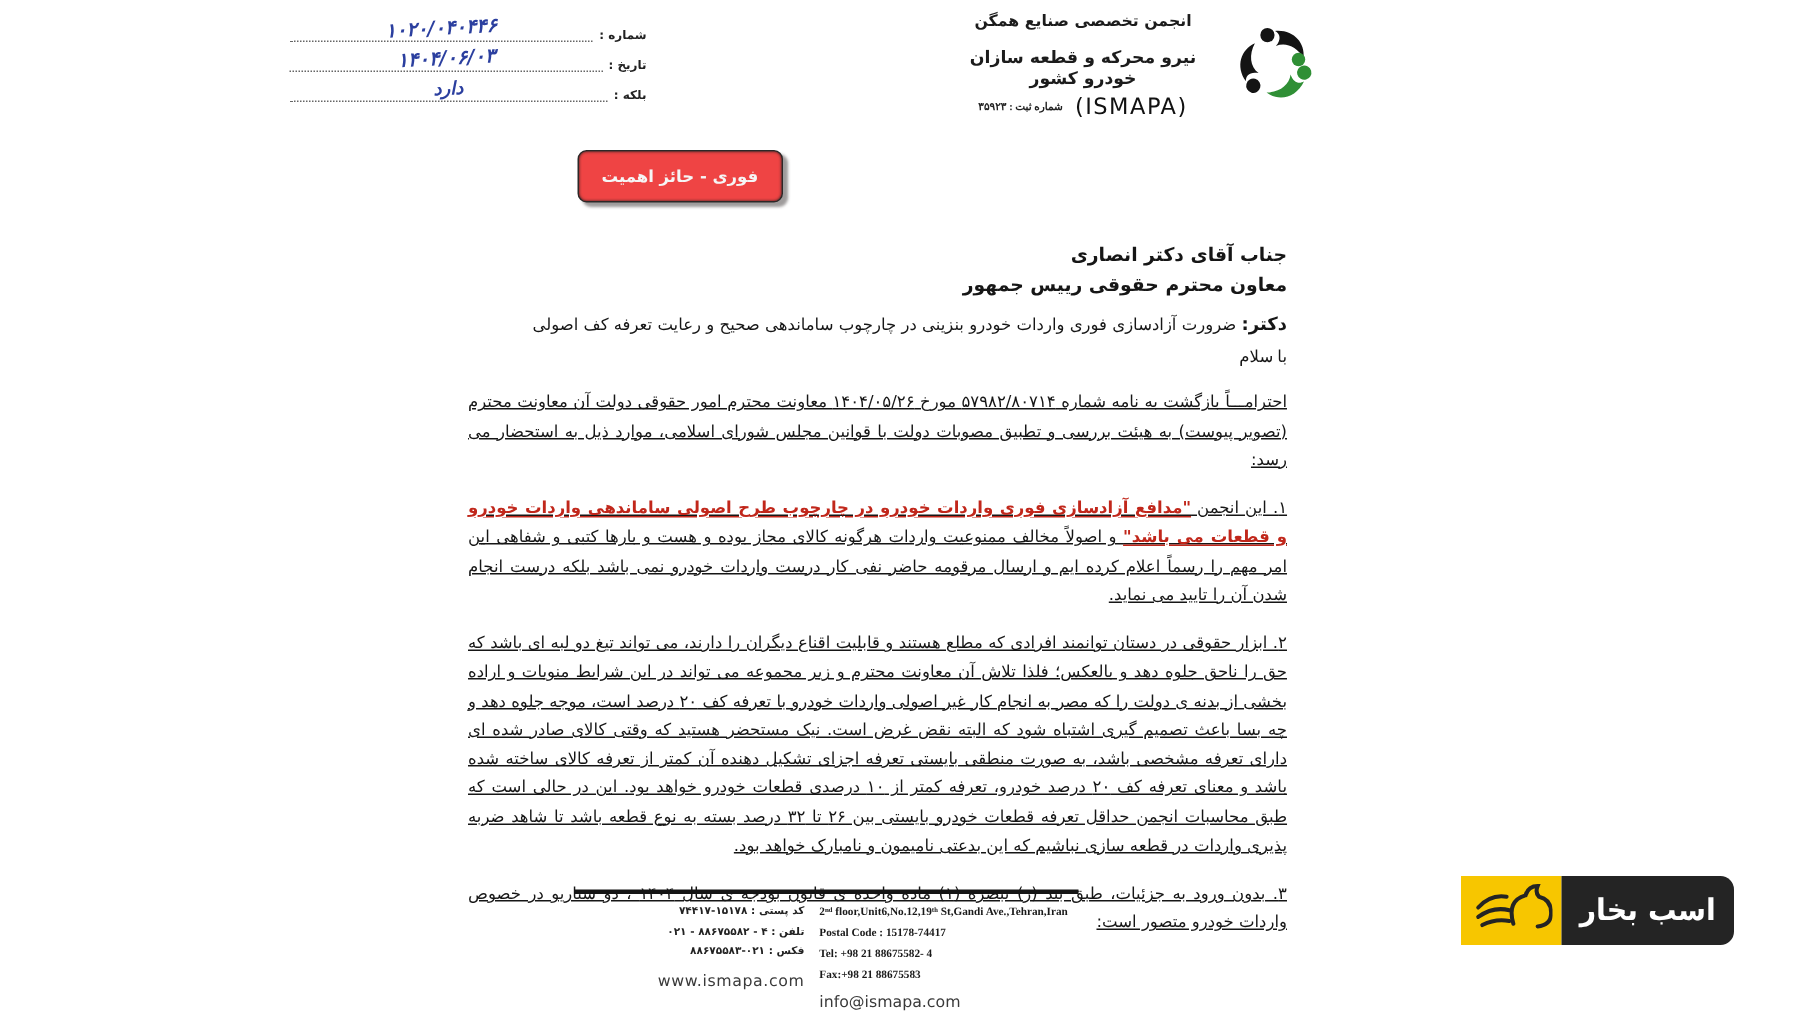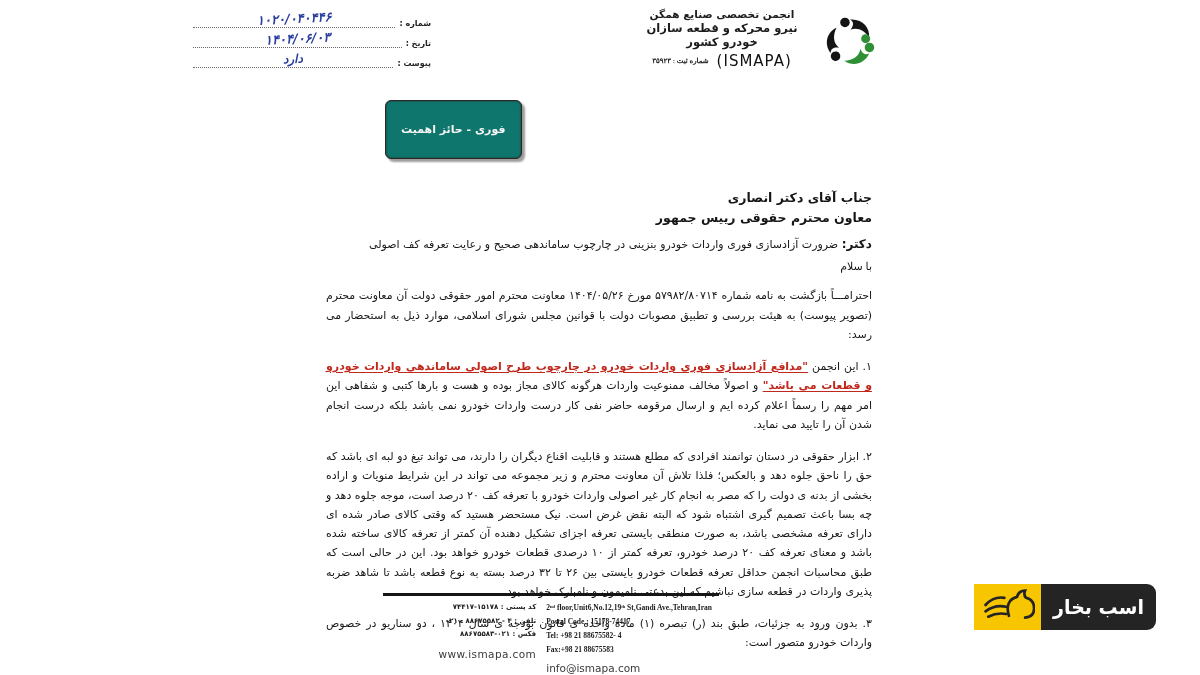--- a/index.html
+++ b/index.html
@@ -10,44 +10,44 @@
   
   .lh-fields { position:absolute; top:8px; left:193px; width:238px; direction:rtl; }
   .lh-row { display:flex; align-items:flex-end; gap:4px; height:20px; }
   .lh-label { font-size:8px; color:#222; font-weight:bold; white-space:nowrap; }
   .lh-dots { flex:1; border-bottom:1px dotted #666; text-align:center; position:relative; }
   .handw { display:inline-block; color:#2b3f9f; font-size:13px; font-weight:bold;
            font-style:italic; transform:rotate(-3deg); line-height:1; padding-bottom:1px; }
   .handw.small { font-size:12px; }
 
   .lh-org { position:absolute; top:5px; left:628px; width:250px; display:flex;
-            direction:rtl; gap:6px; align-items:flex-end; }
+            direction:rtl; gap:6px; align-items:center; }
   .lh-logo { width:56px; height:56px; flex:0 0 auto; }
   .lh-orgtext { flex:1; text-align:center; direction:rtl; padding-top:3px; }
   .lh-org-l1 { font-size:10.5px; font-weight:bold; }
-  .lh-org-l2 { font-size:11.5px; font-weight:bold; margin-top:1px; }
+  .lh-org-l2 { font-size:11.5px; font-weight:bold; margin-top:11px; }
   .lh-org-l3 { display:flex; direction:rtl; justify-content:center; align-items:center;
                gap:8px; margin-top:3px; }
   .lh-acr { font-size:15px; letter-spacing:1px; direction:ltr; color:#111; }
   .lh-reg { font-size:7px; font-weight:bold; color:#222;font-family:Liberation Serif, serif; }
 
   
-  .stamp { position:absolute; left:385px; top:100px; background:#0f766e; color:#f5f5f5;
-           font-size:11px; font-weight:bold; padding:22px 15px; border-radius:6px;
+  .stamp { position:absolute; left:385px; top:100px; background:#ef4444; color:#f5f5f5;
+           font-size:11px; font-weight:bold; padding:10px 15px; border-radius:6px;
            direction:rtl; box-shadow:3px 3px 2px rgba(80,75,75,.55), inset 0 0 2px #262222;
            border:1px solid #2c2828; }
 
   
-  .letter { position:absolute; left:326px; top:160px; width:546px; direction:rtl;
-            font-size:11px; line-height:1.75; color:#161616;margin-top:28px; }
+  .letter { position:absolute; left:312px; top:160px; width:546px; direction:rtl;
+            font-size:11px; line-height:1.75; color:#161616; }
   .rcp { font-size:12.5px; font-weight:bold; line-height:1.6; }
   .subject { margin-top:6px; }
   .subject b { font-size:12px; }
   .salut { margin-top:2px; margin-bottom:10px;font-family:Liberation Serif, serif; }
-  .para { text-align:justify; margin-bottom:13px; }
+  .para { text-align:justify; margin-bottom:13px;text-decoration:underline; }
   .hl { color:#c1271b; font-weight:bold; text-decoration:underline;
         text-underline-offset:2px; }
 
   
   .footer { position:absolute; left:383px; top:593px; width:336px;
             border-top:3px solid #151515; padding-top:5px; display:flex; gap:10px; }
   .f-fa { width:47%; direction:rtl; text-align:right; font-size:7px; font-weight:bold;
           line-height:1.95; color:#222; }
   .f-en { width:53%; direction:ltr; text-align:left; font-size:7.5px; font-weight:bold;
           font-family:"Liberation Serif", serif; line-height:1.85; color:#1a1a1a; }
@@ -74,21 +74,21 @@
   <div class="lh-fields">
     <div class="lh-row">
       <span class="lh-label">شماره :</span>
       <span class="lh-dots"><span class="handw">۱۰۲۰/۰۴۰۴۴۶</span></span>
     </div>
     <div class="lh-row">
       <span class="lh-label">تاریخ :</span>
       <span class="lh-dots"><span class="handw">۱۴۰۴/۰۶/۰۳</span></span>
     </div>
     <div class="lh-row">
-      <span class="lh-label">پیوست :</span>
+      <span class="lh-label">بلکه :</span>
       <span class="lh-dots"><span class="handw small">دارد</span></span>
     </div>
   </div>
 
   <div class="lh-org">
     <span class="lh-logo">
       <svg width="56" height="56" viewBox="0 0 100 100">
         <defs>
           <g id="swoosh">
             <path d="M50 10 C72 8 86 24 84 42 C76 29 63 23 51 28 C58 20 56 13 50 10 Z"></path>

